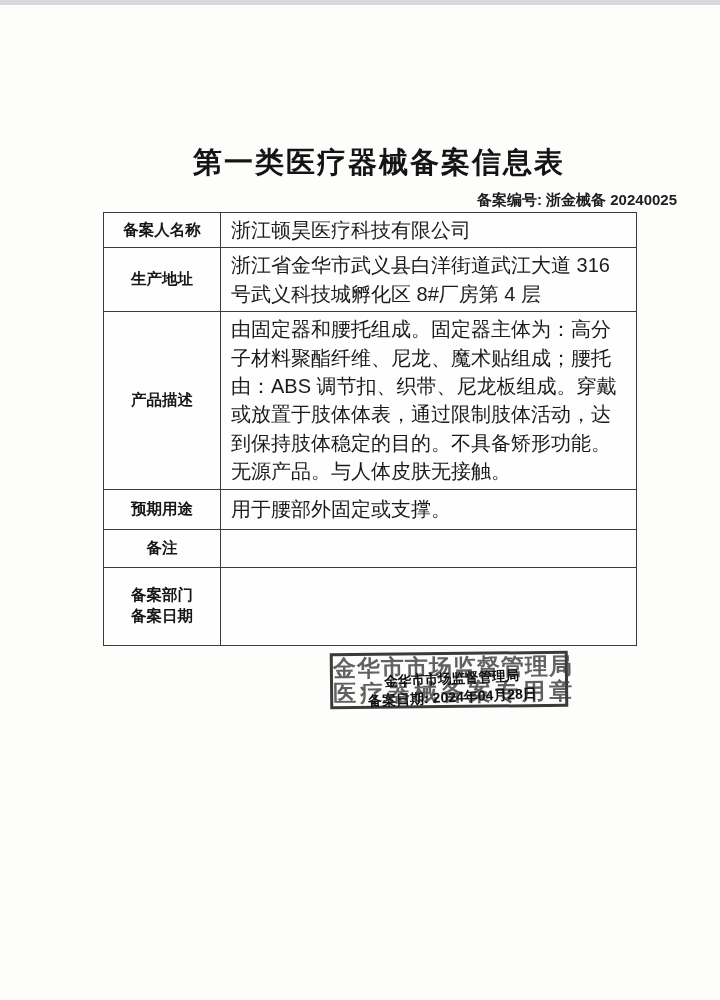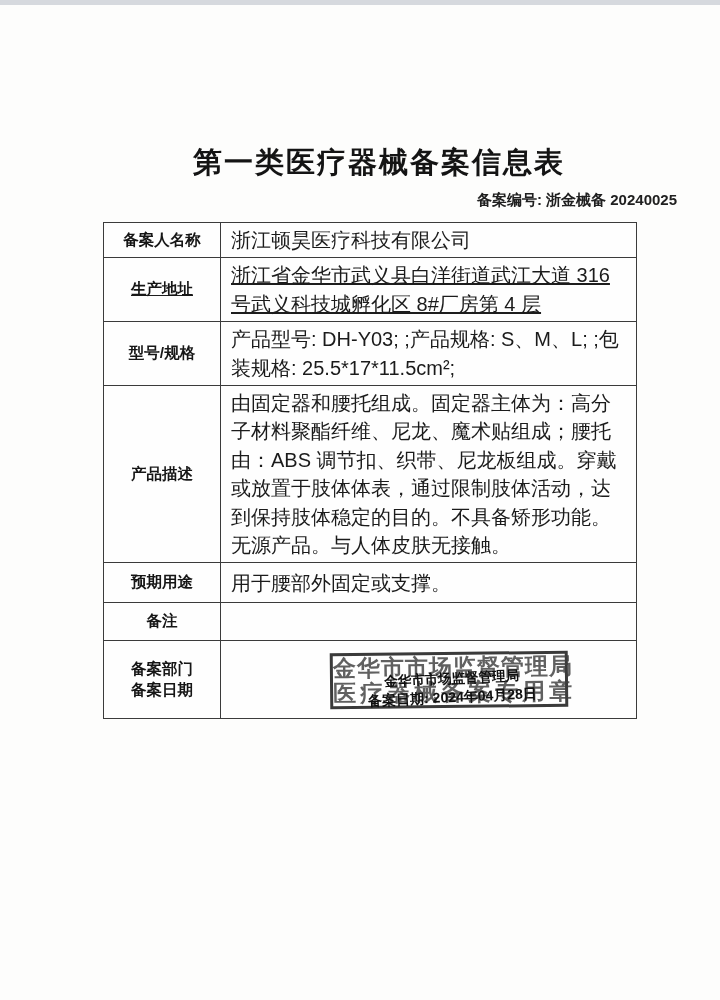--- a/index.html
+++ b/index.html
@@ -37,21 +37,21 @@
     left: 0;
     width: 637px;
     text-align: right;
     font-size: 15px;
     font-weight: bold;
     color: #202020;
     margin-left: 40px;
   }
   table.form-table {
     position: absolute;
-    top: 222px;
+    top: 212px;
     left: 103px;
     width: 534px;
     border-collapse: collapse;
     table-layout: fixed;
     background: #fefefe;
     border-radius: 11px;
   }
   .form-table th, .form-table td {
     border: 1.6px solid #3b3b3b;
     vertical-align: middle;
@@ -69,21 +69,21 @@
   }
   .form-table td {
     font-size: 20px;
     padding: 3px 10px;
     line-height: 1.42;
     color: #1b1b1b;
   }
   tr.r0  { height: 35px; }
   tr.r1  { height: 47px; }
   tr.r2  { height: 47px; }
-  tr.r3  { height: 47px; text-decoration: underline; }
+  tr.r3  { height: 47px; }
   tr.r4  { height: 38px; }
   tr.r5  { height: 51px; }
   tr.r6  { height: 84px; }
   tr.r7  { height: 40px; }
   tr.r8  { height: 38px; }
   tr.r9  { height: 78px; }
   tr.r10 { height: 48px; }
 
   .stamp {
     position: absolute;
@@ -140,24 +140,20 @@
 <table class="form-table">
   <tbody>
     <tr class="r0">
       <th>备案人名称</th>
       <td>浙江顿昊医疗科技有限公司</td>
     </tr>
     <tr class="r3">
       <th>生产地址</th>
       <td>浙江省金华市武义县白洋街道武江大道 316 号武义科技城孵化区 8#厂房第 4 层</td>
     </tr>
-    <tr class="r5">
-      <th>型号/规格</th>
-      <td>产品型号: DH-Y03;  ;产品规格: S、M、L;  ;包装规格: 25.5*17*11.5cm²;</td>
-    </tr>
     <tr class="r6">
       <th>产品描述</th>
       <td>由固定器和腰托组成。固定器主体为：高分子材料聚酯纤维、尼龙、魔术贴组成；腰托由：ABS 调节扣、织带、尼龙板组成。穿戴或放置于肢体体表，通过限制肢体活动，达到保持肢体稳定的目的。不具备矫形功能。无源产品。与人体皮肤无接触。</td>
     </tr>
     <tr class="r7">
       <th>预期用途</th>
       <td>用于腰部外固定或支撑。</td>
     </tr>
     <tr class="r8">
       <th>备注</th>

